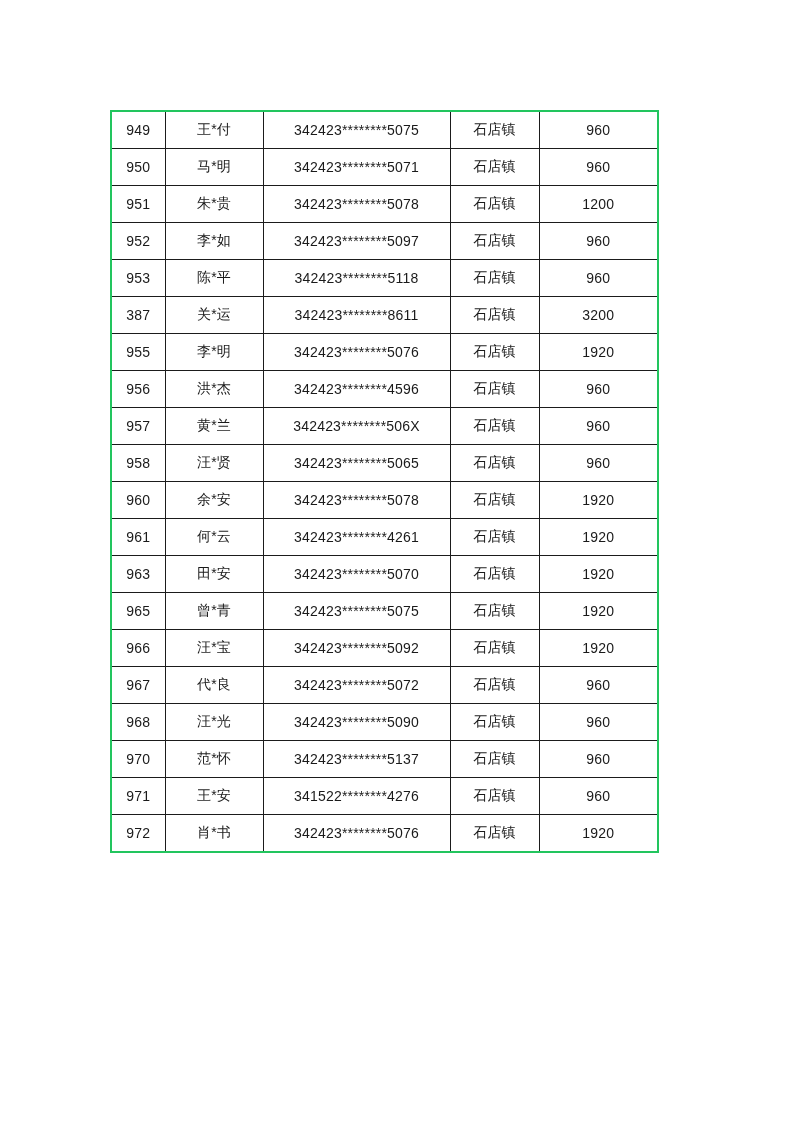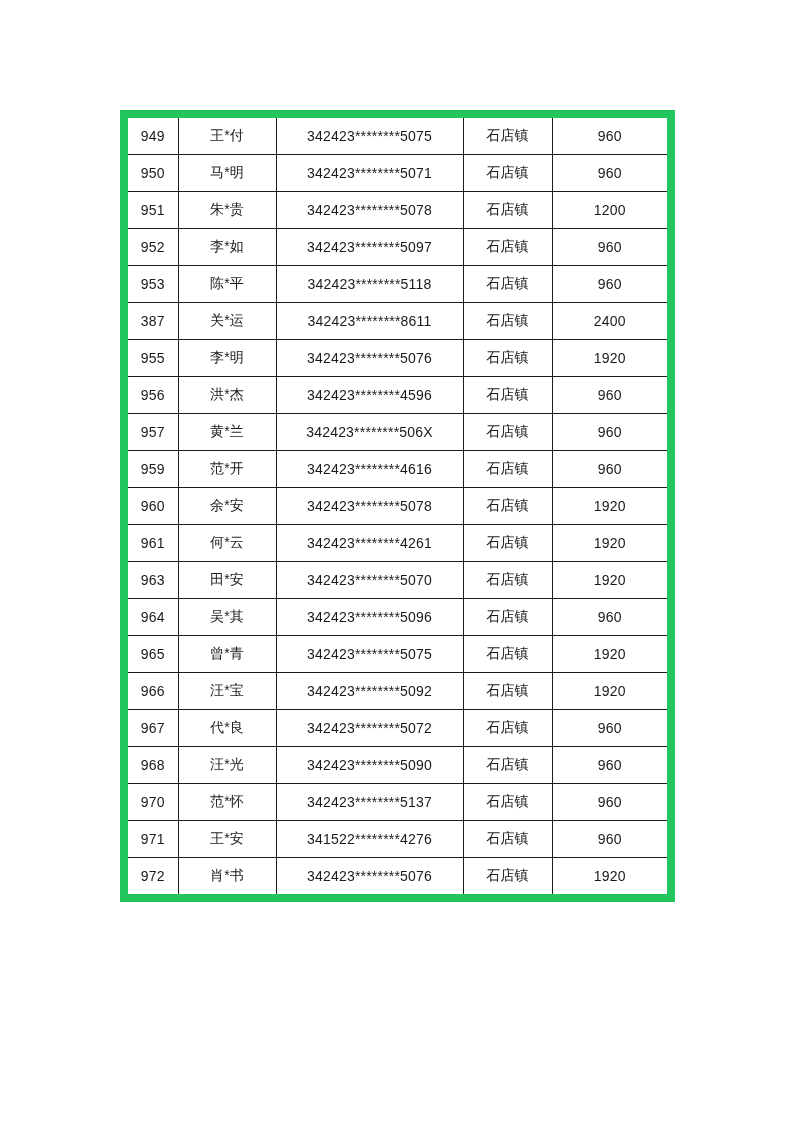--- a/index.html
+++ b/index.html
@@ -10,26 +10,26 @@
   .page {
     position: relative;
     width: 793px;
     height: 1122px;
     background: #ffffff;
     overflow: hidden;
     font-family: "Liberation Sans", "DejaVu Sans", sans-serif;
   }
   table.roster {
     position: absolute;
-    left: 120px;
+    left: 110px;
     top: 110px;
     width: 547px;
     border-collapse: collapse;
     table-layout: fixed;
-    border: 8px solid #22c55e;
+    border: 2px solid #22c55e;
   }
   table.roster td {
     border: 1.5px solid #1b1b1b;
     height: 36px;
     padding: 0;
     text-align: center;
     vertical-align: middle;
     font-size: 14px;
     color: #1a1a1a;
     letter-spacing: 0.2px;
@@ -88,21 +88,21 @@
           <td>陈*平</td>
           <td>342423********5118</td>
           <td>石店镇</td>
           <td>960</td>
         </tr>
         <tr>
           <td>387</td>
           <td>关*运</td>
           <td>342423********8611</td>
           <td>石店镇</td>
-          <td>2400</td>
+          <td>3200</td>
         </tr>
         <tr>
           <td>955</td>
           <td>李*明</td>
           <td>342423********5076</td>
           <td>石店镇</td>
           <td>1920</td>
         </tr>
         <tr>
           <td>956</td>
@@ -112,23 +112,23 @@
           <td>960</td>
         </tr>
         <tr>
           <td>957</td>
           <td>黄*兰</td>
           <td>342423********506X</td>
           <td>石店镇</td>
           <td>960</td>
         </tr>
         <tr>
-          <td>959</td>
-          <td>范*开</td>
-          <td>342423********4616</td>
+          <td>958</td>
+          <td>汪*贤</td>
+          <td>342423********5065</td>
           <td>石店镇</td>
           <td>960</td>
         </tr>
         <tr>
           <td>960</td>
           <td>余*安</td>
           <td>342423********5078</td>
           <td>石店镇</td>
           <td>1920</td>
         </tr>
@@ -138,27 +138,20 @@
           <td>342423********4261</td>
           <td>石店镇</td>
           <td>1920</td>
         </tr>
         <tr>
           <td>963</td>
           <td>田*安</td>
           <td>342423********5070</td>
           <td>石店镇</td>
           <td>1920</td>
-        </tr>
-        <tr>
-          <td>964</td>
-          <td>吴*其</td>
-          <td>342423********5096</td>
-          <td>石店镇</td>
-          <td>960</td>
         </tr>
         <tr>
           <td>965</td>
           <td>曾*青</td>
           <td>342423********5075</td>
           <td>石店镇</td>
           <td>1920</td>
         </tr>
         <tr>
           <td>966</td>

